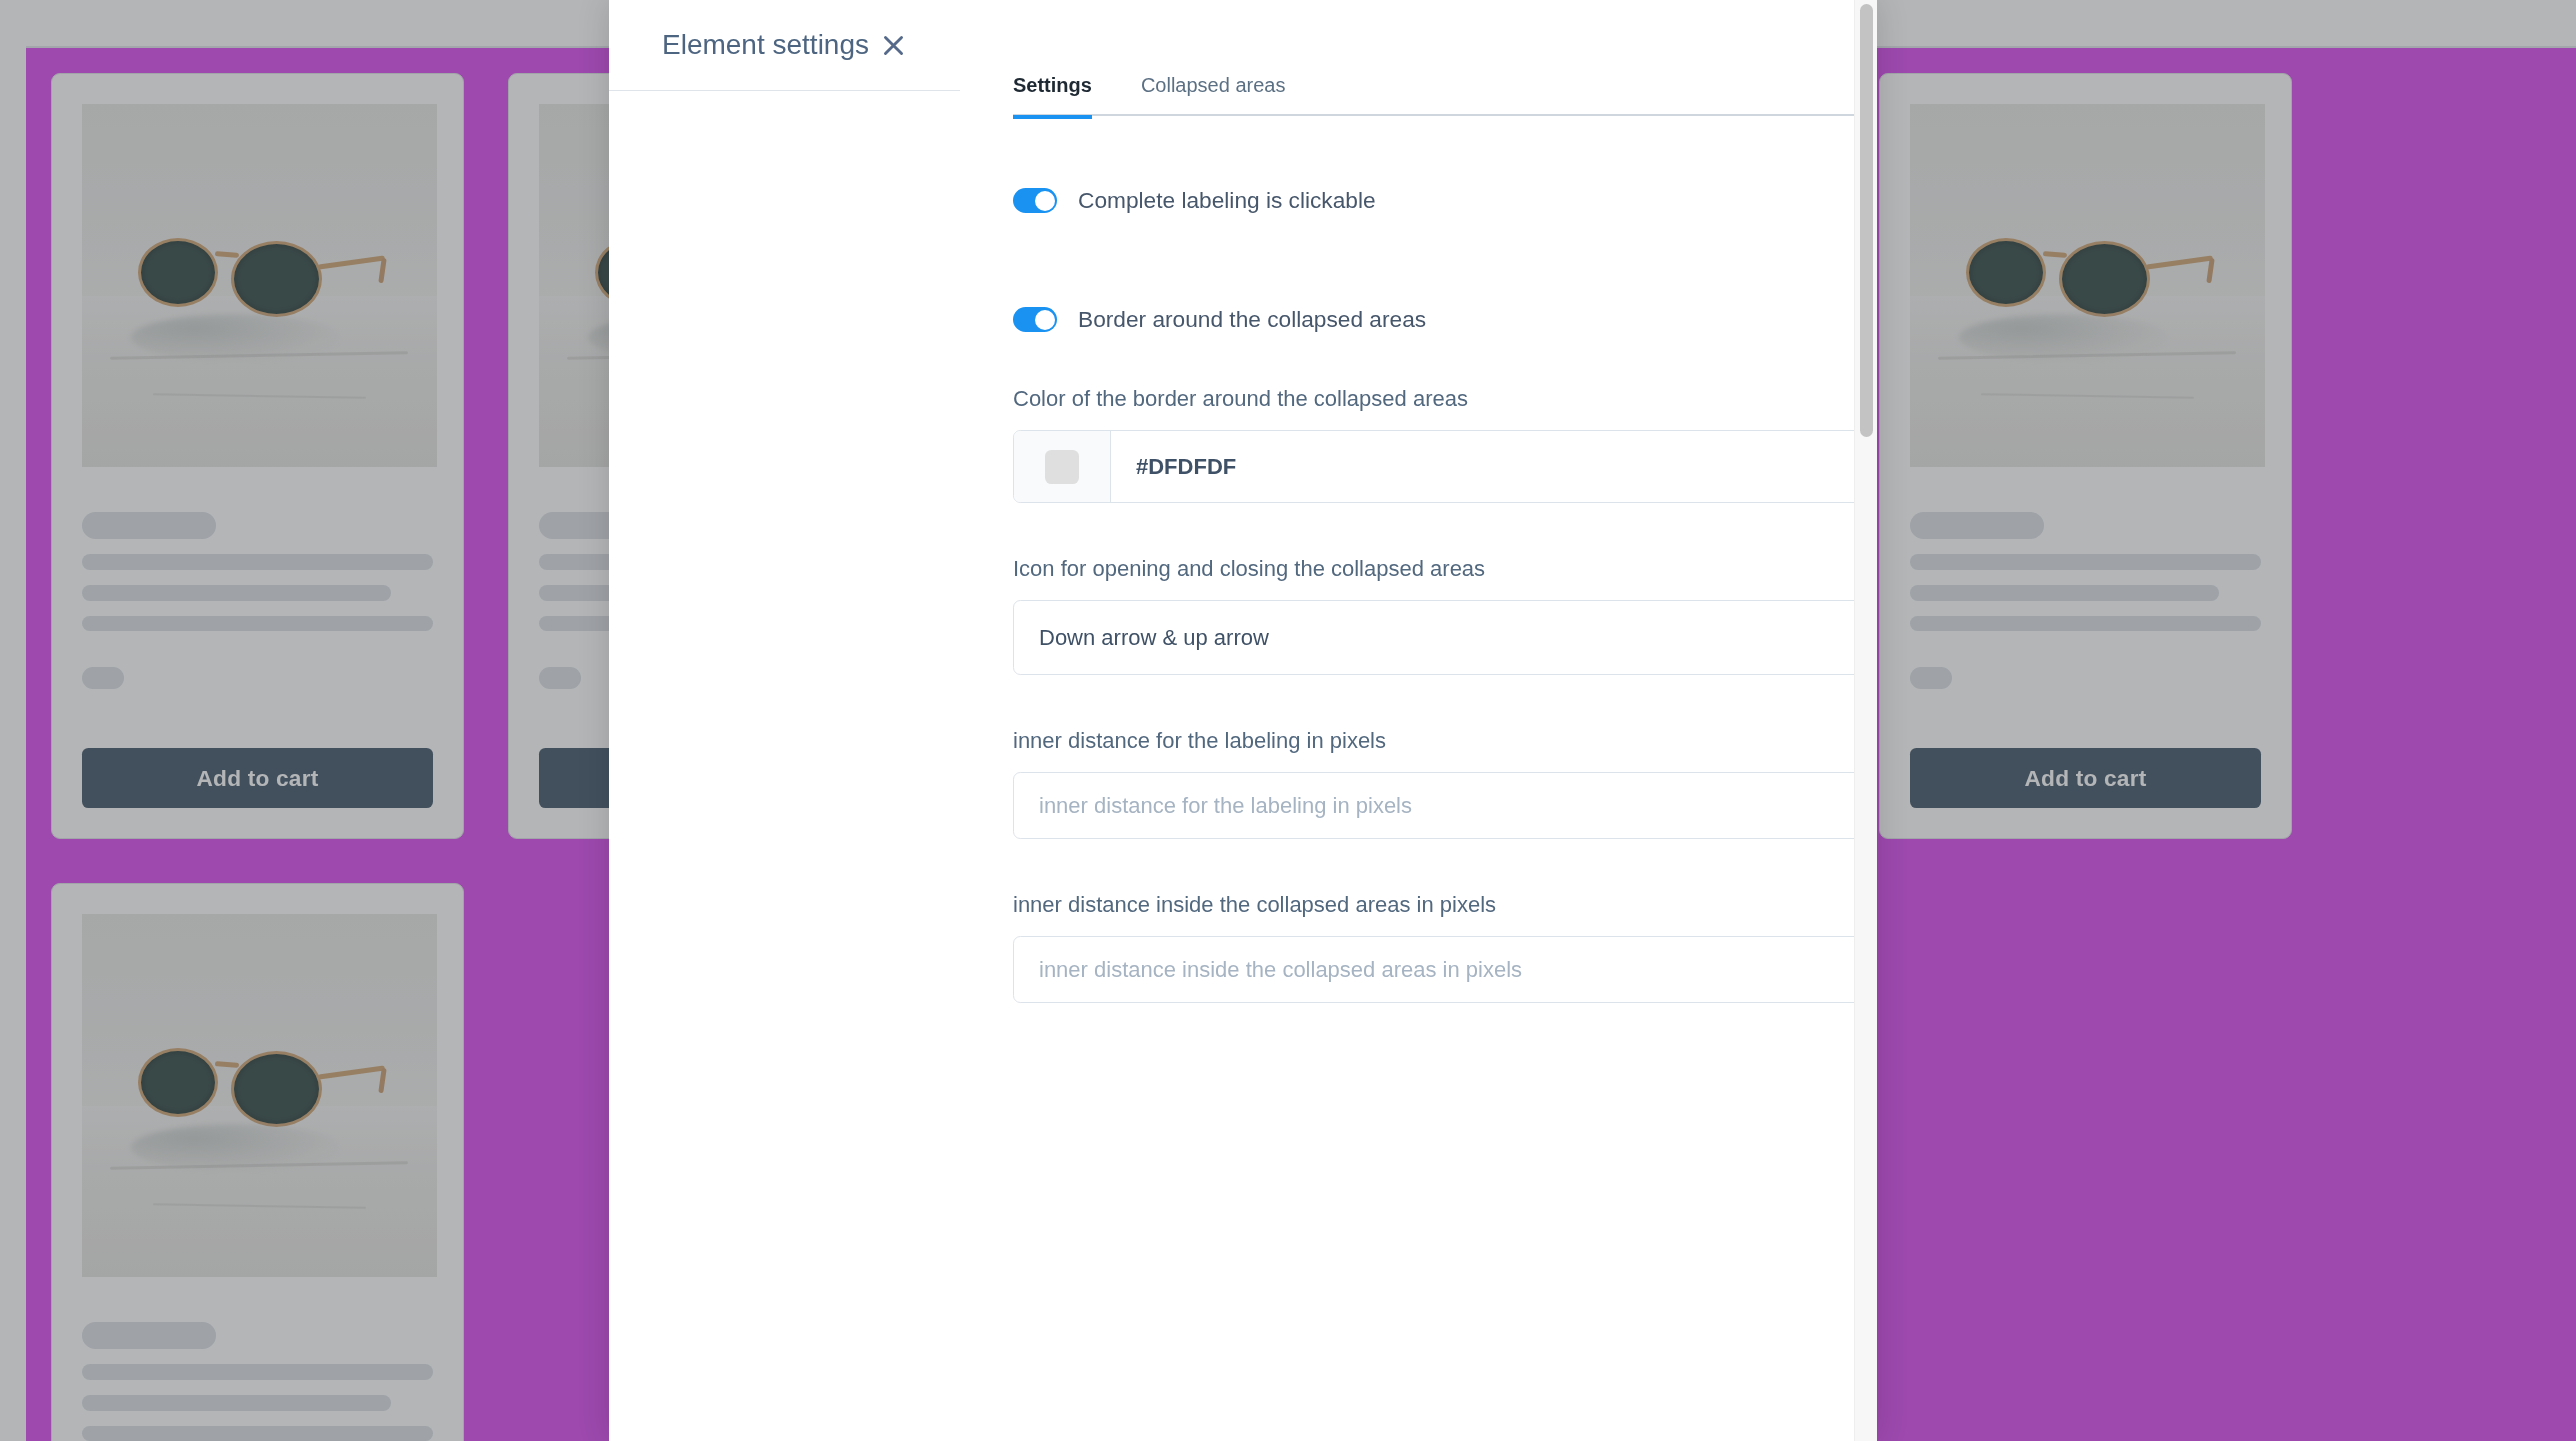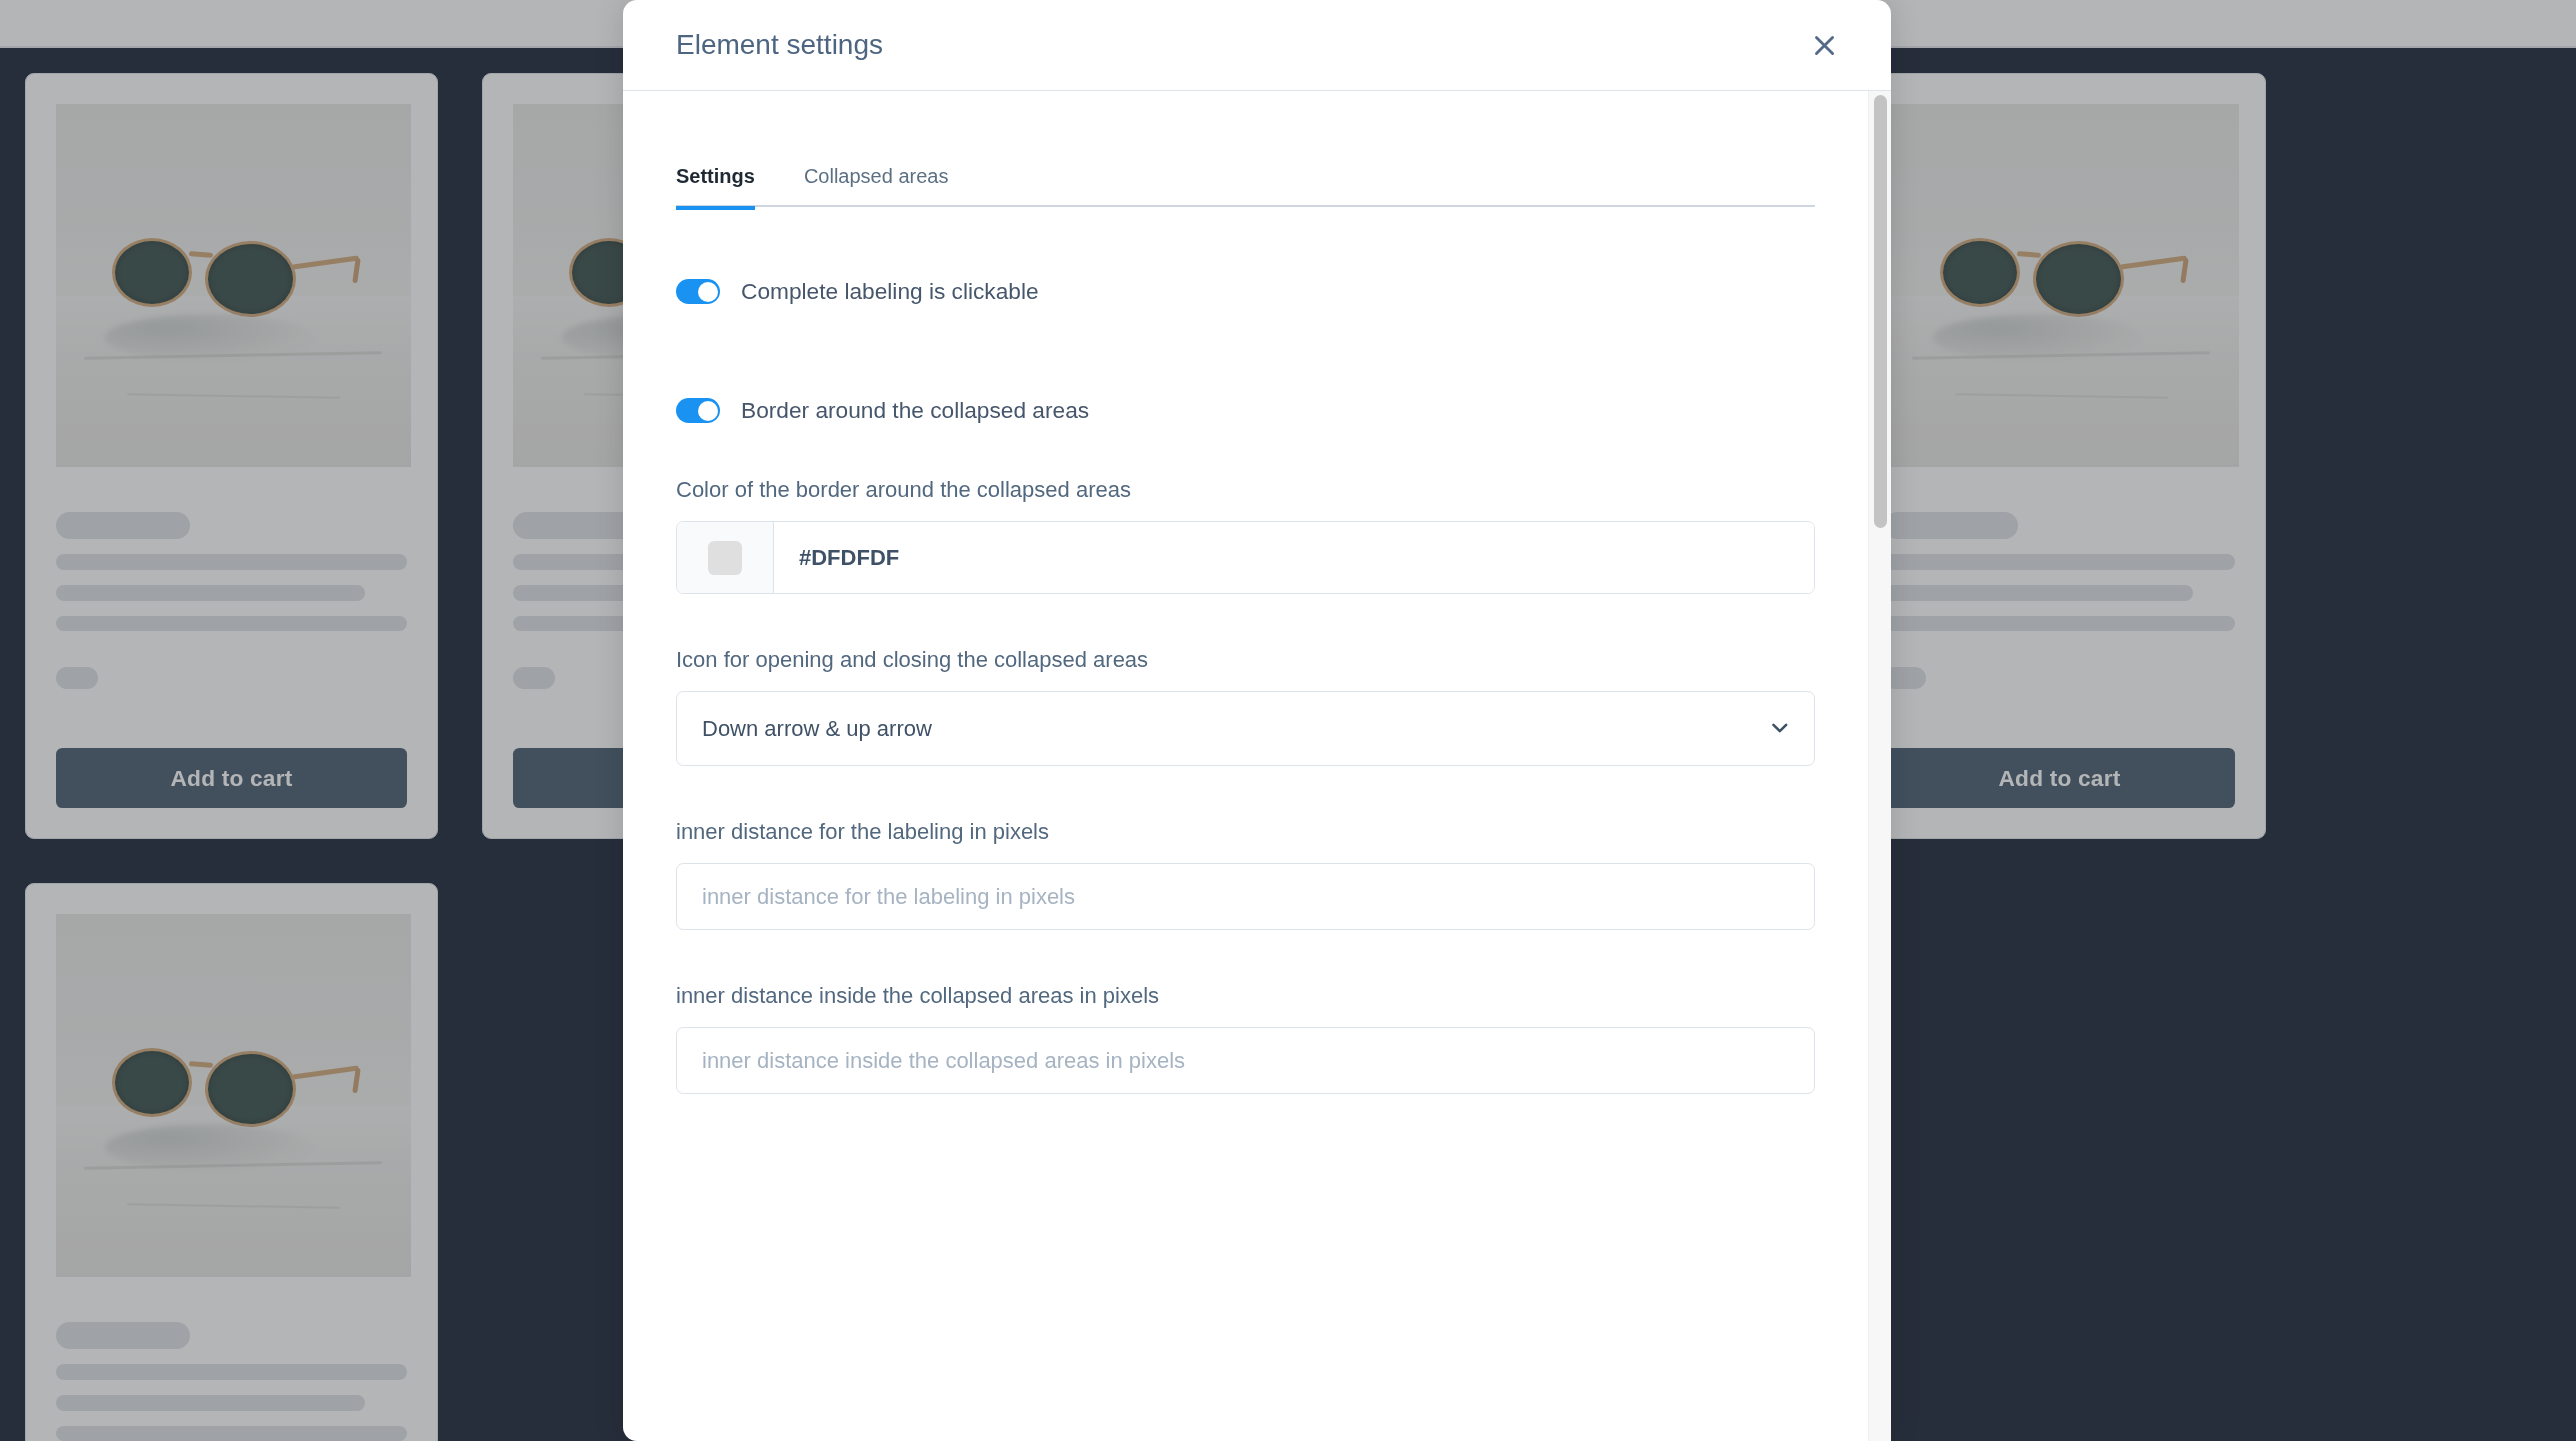--- a/index.html
+++ b/index.html
@@ -16,22 +16,23 @@
     position: relative;
     width: 2576px;
     height: 1441px;
     background: #ffffff;
   }
 
   
   #bg-page {
     position: absolute;
     inset: 0;
-    background: #0f172a;
+    background: #d946ef;
     overflow: hidden;
+    margin-left: 26px;
   }
 
   .bg-topbar {
     position: absolute;
     left: 0; top: 0;
     width: 2576px;
     height: 48px;
     background: #ffffff;
     border-bottom: 2.7px solid #e3e6e9;
   }
@@ -174,29 +175,28 @@
   
   #overlay {
     position: absolute;
     inset: 0;
     background: rgba(73, 78, 83, 0.42);
   }
 
   
   #modal {
     position: absolute;
-    left: 623px;
+    left: 609px;
     top: 0;
     width: 1268px;
     height: 1441px;
     background: #ffffff;
     display: flex;
-    flex-direction: column;
+    flex-direction: row;
     box-shadow: 0 0 31px rgba(0,0,0,.14);
-    border-radius: 14px;
   }
 
   .modal-header {
     flex: none;
     height: 91px;
     border-bottom: 1.8px solid #dfe4ea;
     display: flex;
     align-items: center;
     padding: 0 42px 0 53px;
   }

